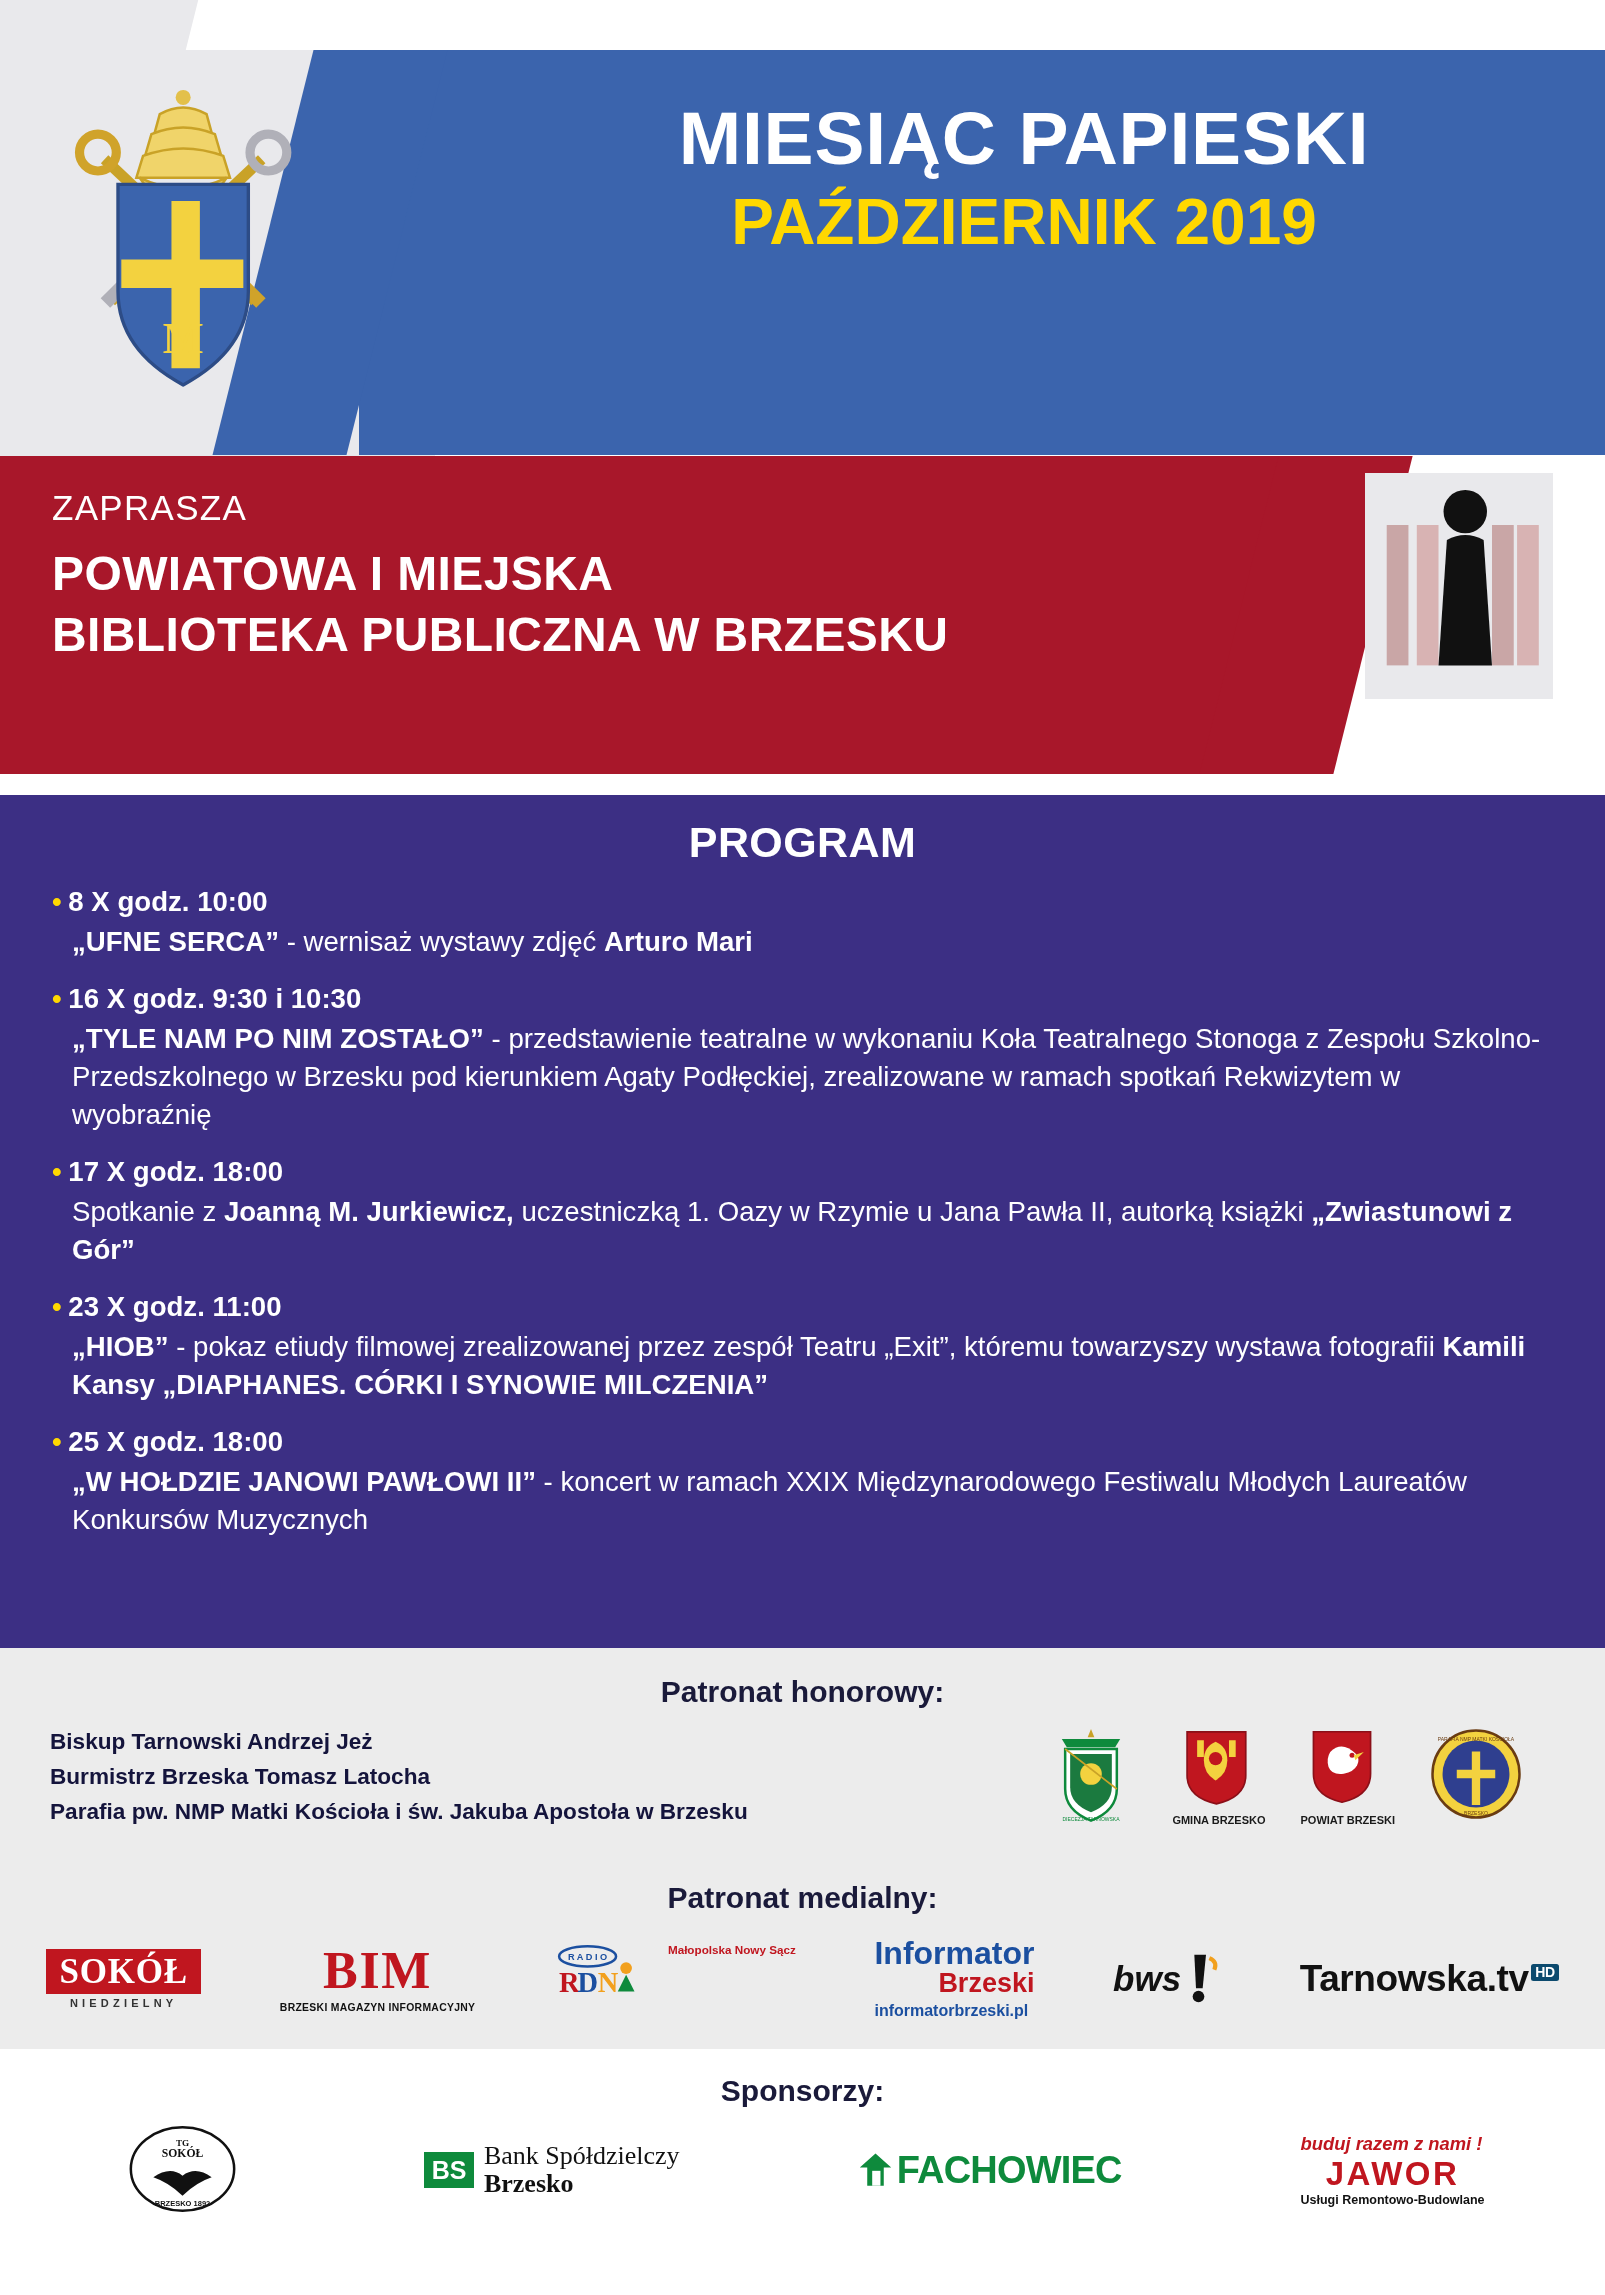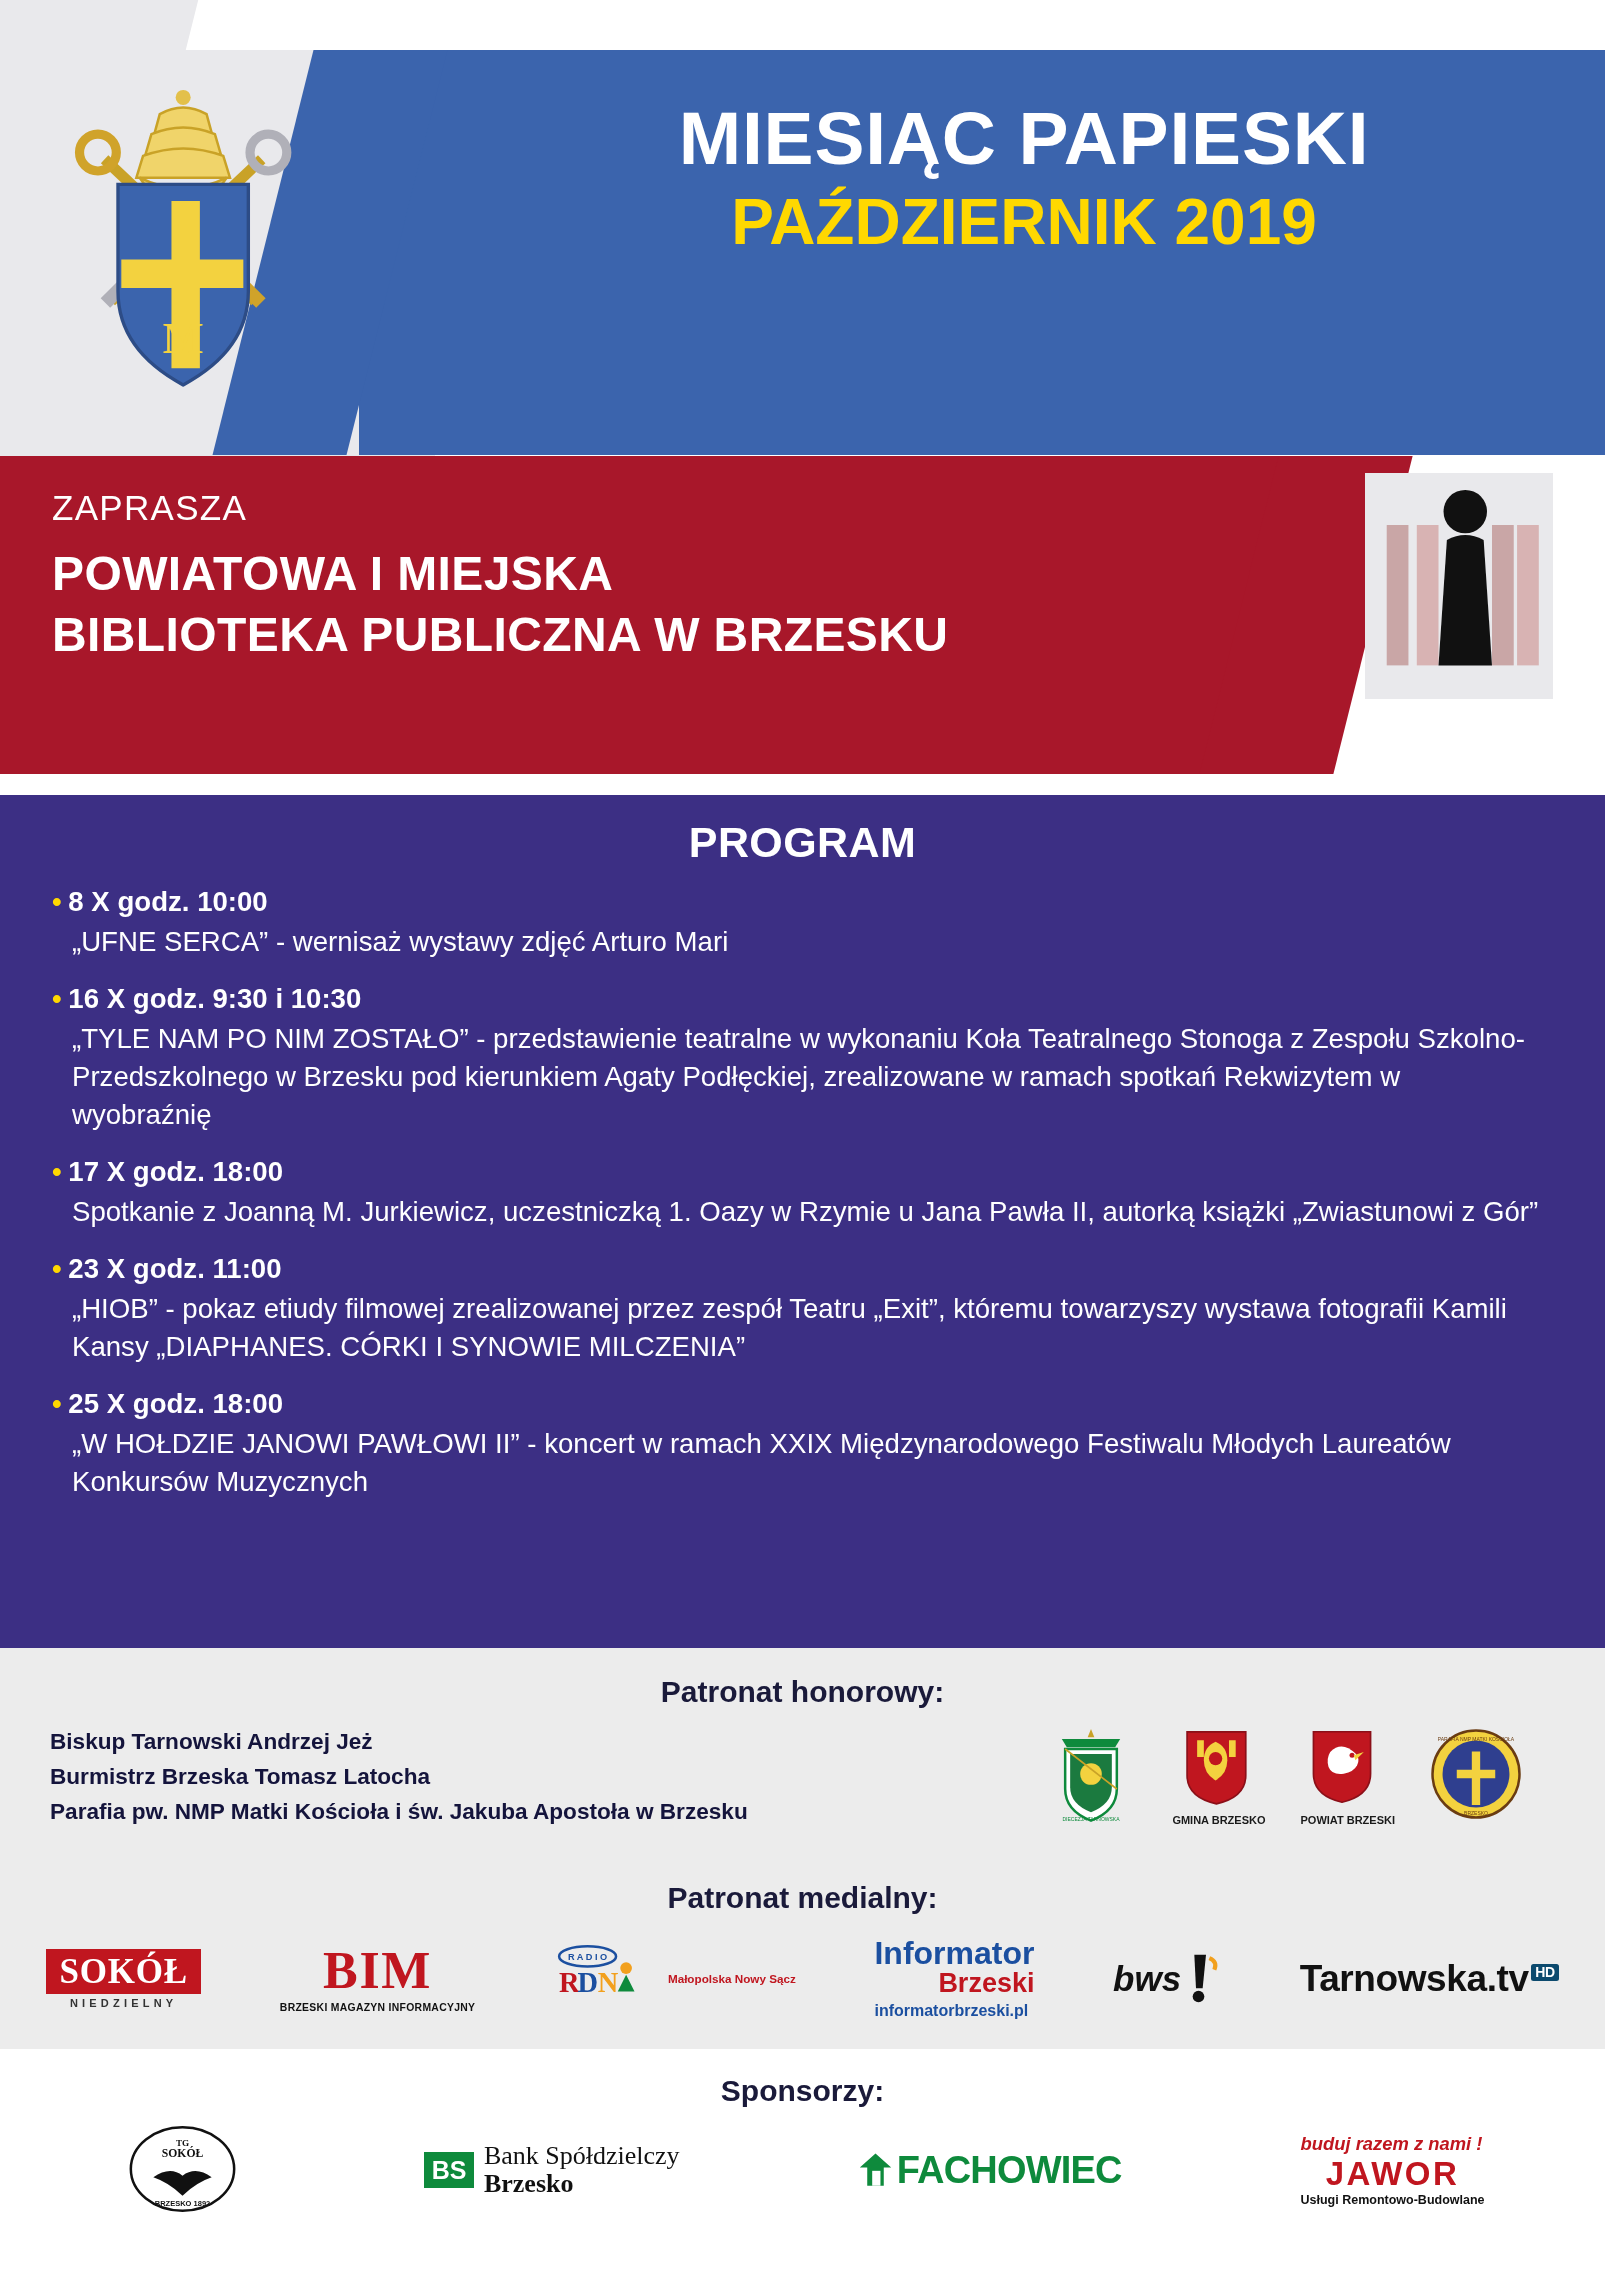--- a/index.html
+++ b/index.html
@@ -196,21 +196,21 @@
     color: #ffffff;
     margin-bottom: 5px;
   }
   .item-date .bullet { color: #ffd800; margin-right: 6.7px; }
   .item-desc {
     font-size: 27.6px;
     line-height: 1.38;
     color: #ffffff;
     padding-left: 20px;
   }
-  .item-desc b { font-weight: normal; }
+  .item-desc b { font-weight: bold; }
 
   
   .patronage {
     position: relative;
     background: #ececec;
     padding: 15px 0 8.4px 0;
   }
   .sec-title {
     text-align: center;
     font-size: 30px;
@@ -563,21 +563,21 @@
       </div>
 
       <div class="logo-box">
         <div>
           <div class="lg-bim">BIM</div>
           <div class="lg-bim-sub">BRZESKI MAGAZYN INFORMACYJNY</div>
         </div>
       </div>
 
       <div class="logo-box">
-        <div style="display:flex;align-items:center;gap:15px;">
+        <div style="display:flex;gap:15px;">
           <svg width="99" height="72" viewBox="0 0 118 86">
             <ellipse cx="40" cy="16" rx="34" ry="12" fill="none" stroke="#1b4fa0" stroke-width="3"></ellipse>
             <text x="40" y="20" font-size="11" text-anchor="middle" fill="#1b4fa0" font-family="Liberation Sans, sans-serif" font-weight="bold">R A D I O</text>
             <text x="6" y="58" font-size="34" fill="#c0161f" font-family="Liberation Serif, serif" font-weight="bold">R</text>
             <text x="28" y="58" font-size="34" fill="#1b4fa0" font-family="Liberation Serif, serif" font-weight="bold">D</text>
             <text x="52" y="58" font-size="34" fill="#f2a01d" font-family="Liberation Serif, serif" font-weight="bold">N</text>
             <circle cx="86" cy="30" r="7" fill="#f2a01d"></circle>
             <path d="M86 38 l-10 20 h20 z" fill="#0e8a3c"></path>
           </svg>
           <div>

